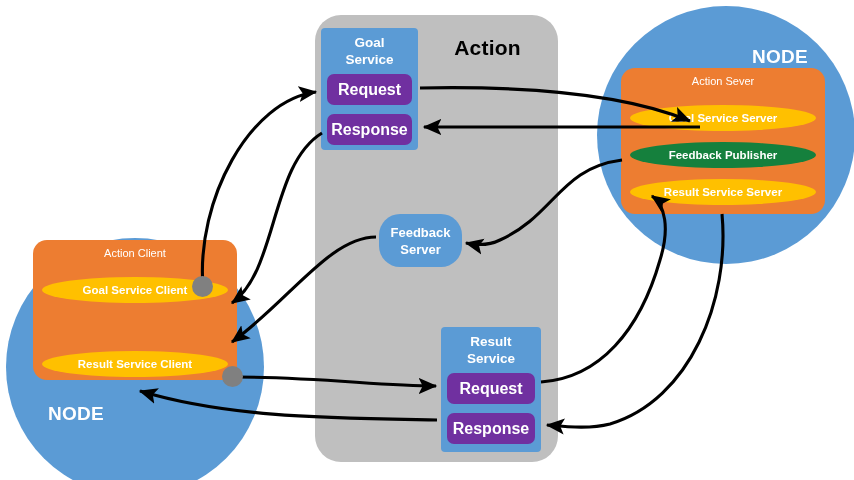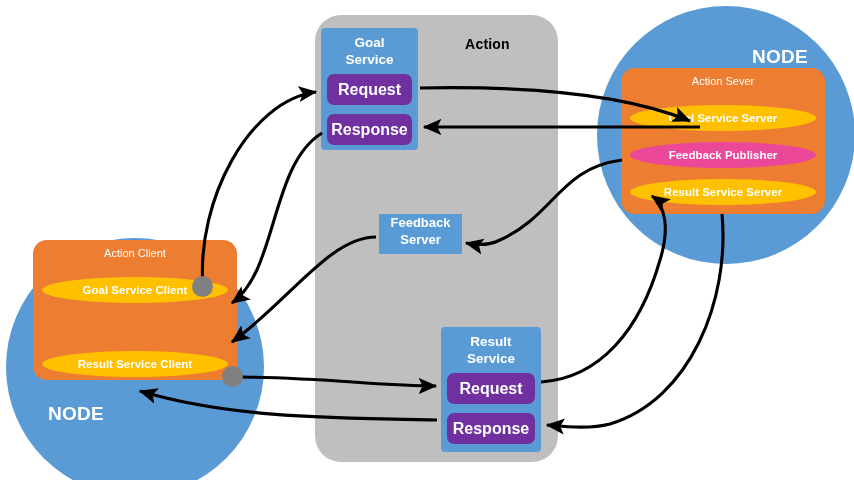--- a/index.html
+++ b/index.html
@@ -30,21 +30,21 @@
     background: #bfbfbf;
     border-radius: 26px;
     z-index: 12;
   }
   .action-title {
     position: absolute;
     left: 430px; top: 36px;
     width: 115px;
     text-align: center;
     color: #000000;
-    font-size: 14px;
+    font-size: 21px;
     font-weight: bold;
     z-index: 30;
     letter-spacing: .2px;
   }
 
   
   .node-circle {
     position: absolute;
     border-radius: 50%;
     background: #5b9bd5;
@@ -94,21 +94,21 @@
     border-radius: 50%;
     display: flex;
     align-items: center;
     justify-content: center;
     color: #ffffff;
     font-size: 11.5px;
     font-weight: bold;
     z-index: 22;
   }
   .pill.yellow { background: #ffc000; }
-  .pill.green  { background: #ec4899; text-align: center; }
+  .pill.green  { background: #15803d; text-align: center; }
   .pill.r1 { top: 37px; }
   .pill.r2 { top: 74px; }
   .pill.r3 { top: 111px; }
 
   
   .svc-box {
     position: absolute;
     background: #5b9bd5;
     border-radius: 4px;
     z-index: 24;
@@ -143,27 +143,27 @@
   }
   #goal-service-box .purple-box   { left: 6px; width: 85px; }
   #result-service-box .purple-box { left: 6px; width: 88px; }
   .purple-box.p1 { top: 46px; }
   .purple-box.p2 { top: 86px; text-align: center; }
 
   
   #feedback-topic-box {
     position: absolute;
     left: 379px; top: 214px;
-    width: 83px; height: 40px;
+    width: 83px; height: 53px;
     background: #5b9bd5;
-    border-radius: 0;
+    border-radius: 21px;
     display: flex;
     flex-direction: column;
     align-items: center;
-    justify-content: flex-start;
+    justify-content: center;
     color: #ffffff;
     font-size: 13px;
     font-weight: bold;
     line-height: 17px;
     z-index: 26;
   }
 
   
   .conn-dot {
     position: absolute;

